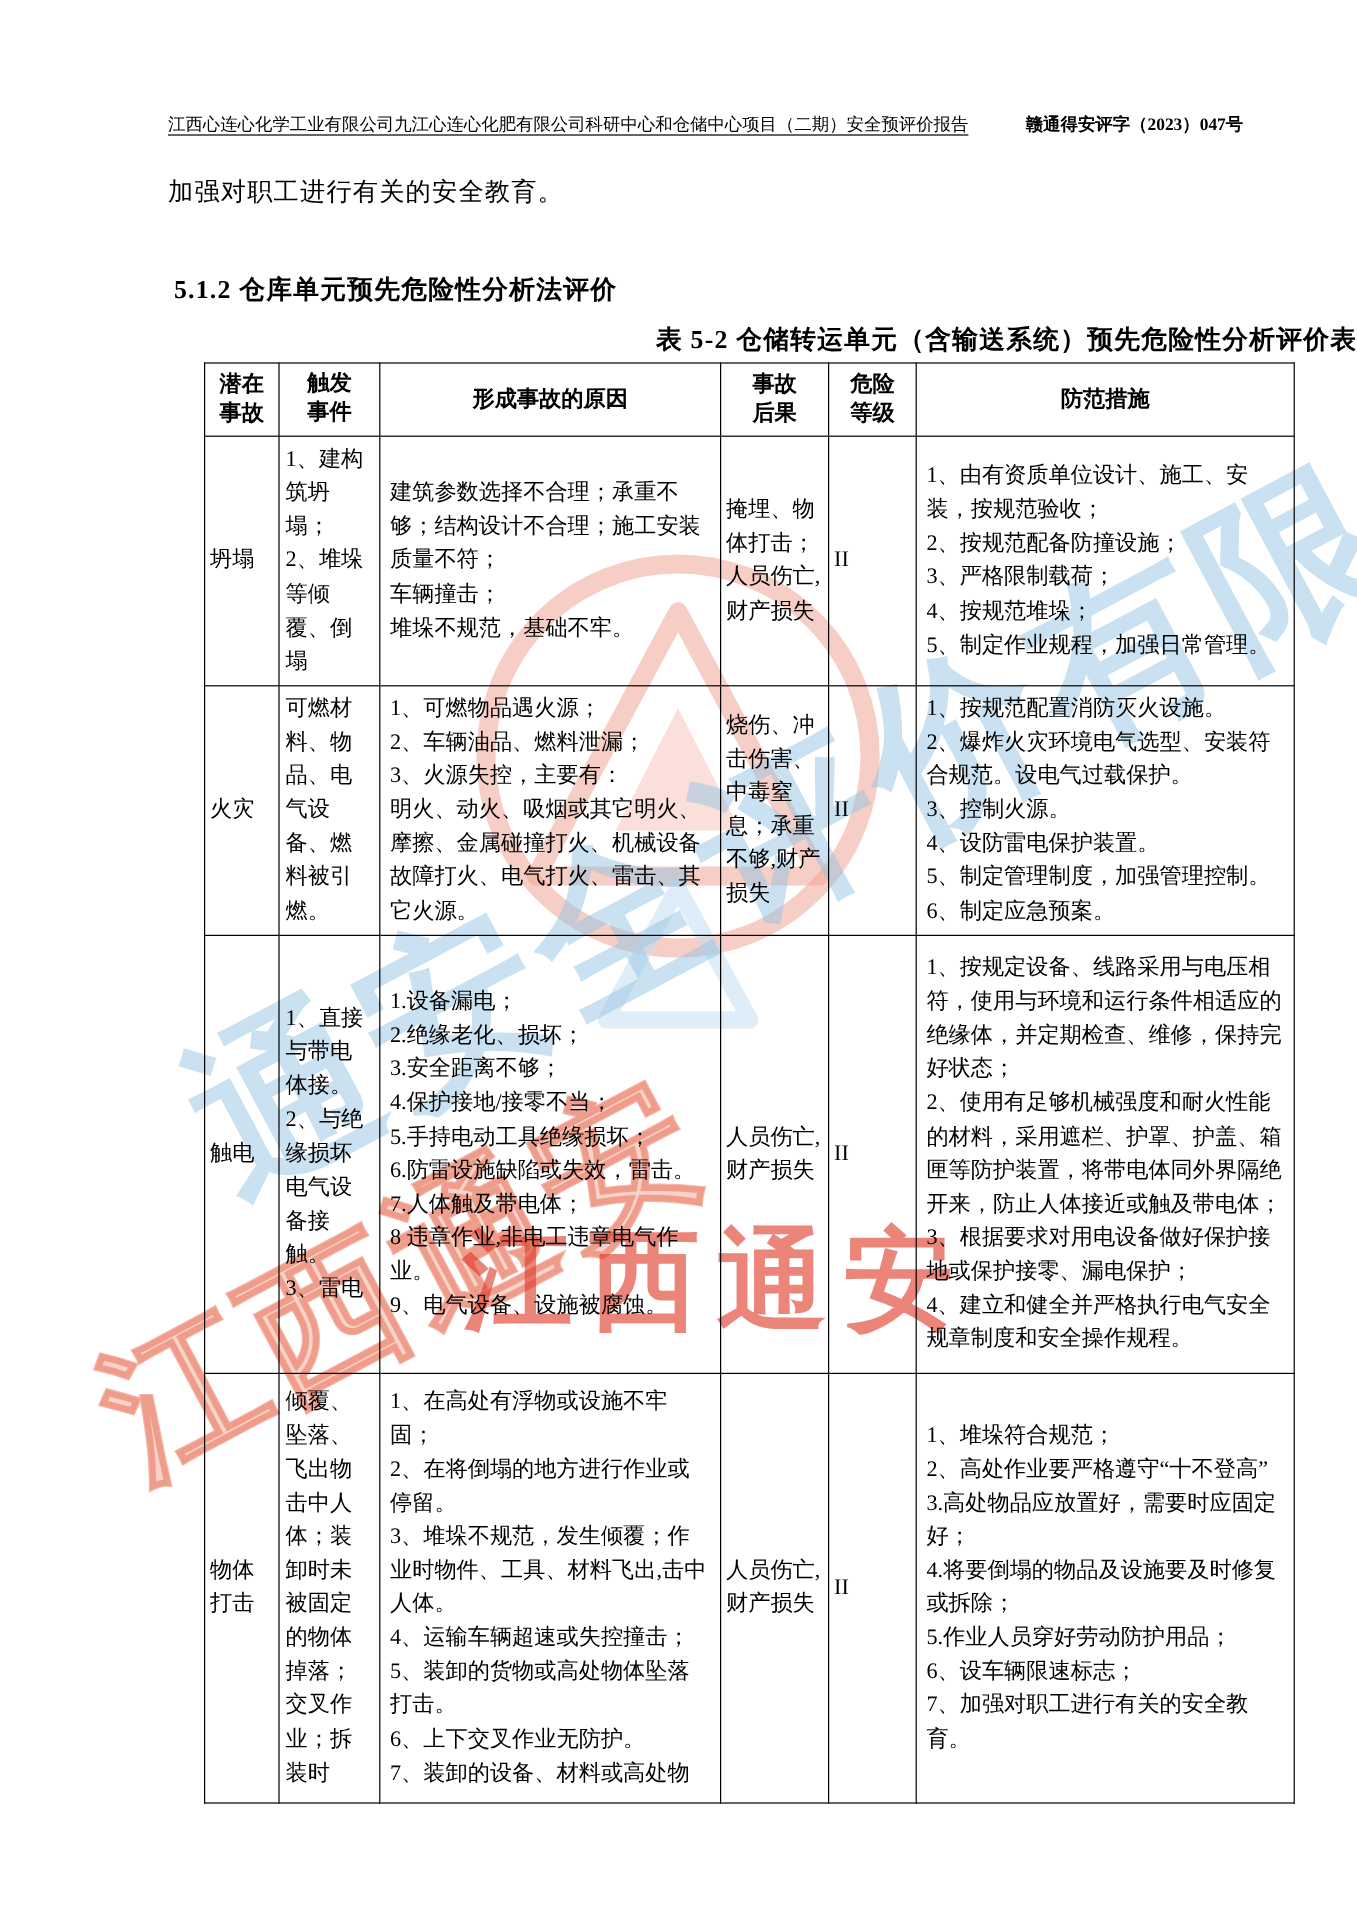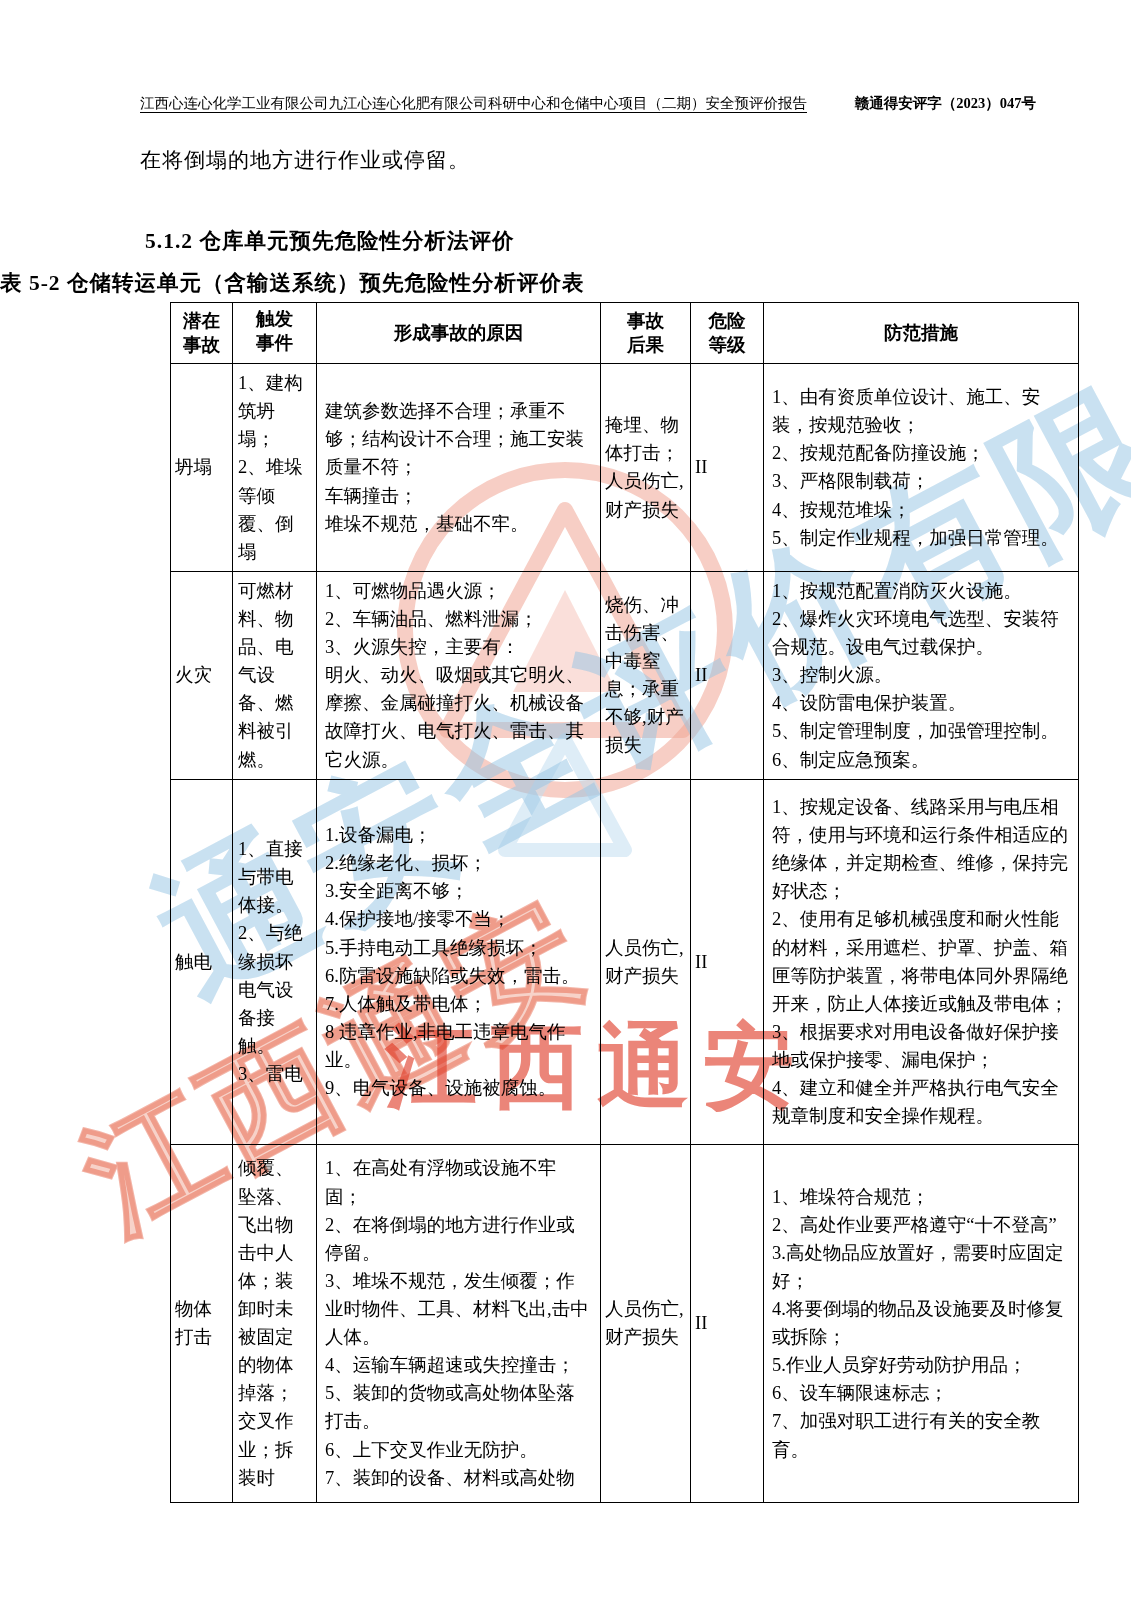--- a/index.html
+++ b/index.html
@@ -50,21 +50,21 @@
 
   .intro { position:absolute; top:146px; left:140px; font-size:21px; letter-spacing:1px; }
 
   .section-heading {
     position:absolute; top:226px; left:145px;
     font-size:21.5px; font-weight:bold; letter-spacing:1px;
   }
 
   .table-title {
     position:absolute; top:268px; left:0; width:1131px;
-    text-align:left; font-size:21.5px; font-weight:bold; letter-spacing:1px;
+    text-align:right; font-size:21.5px; font-weight:bold; letter-spacing:1px;
   }
 
   .table-wrap { position:absolute; top:302px; left:127px; width:909px; }
   table { border-collapse:collapse; width:100%; table-layout:fixed; background:transparent;margin-left:43px; }
   th,td {
     border:1.6px solid #000;
     font-size:18.5px; line-height:1.52;
     white-space:pre-line;
     vertical-align:middle;
     padding:5px 8px;
@@ -104,21 +104,21 @@
   <div class="wm-red-horiz">江西通安</div>
 </div>
 
 <div class="content">
 
   <div class="doc-header">
     <span class="left">江西心连心化学工业有限公司九江心连心化肥有限公司科研中心和仓储中心项目（二期）安全预评价报告</span>
     <span class="right">赣通得安评字（2023）047号</span>
   </div>
 
-  <div class="intro">在将倒塌的地方进行作业或停留。</div>
+  <div class="intro">加强对职工进行有关的安全教育。</div>
 
   <div class="section-heading">5.1.2 仓库单元预先危险性分析法评价</div>
 
   <div class="table-title">表 5-2 仓储转运单元（含输送系统）预先危险性分析评价表</div>
 
   <div class="table-wrap">
     <table>
       <thead>
         <tr>
             <th>潜在

